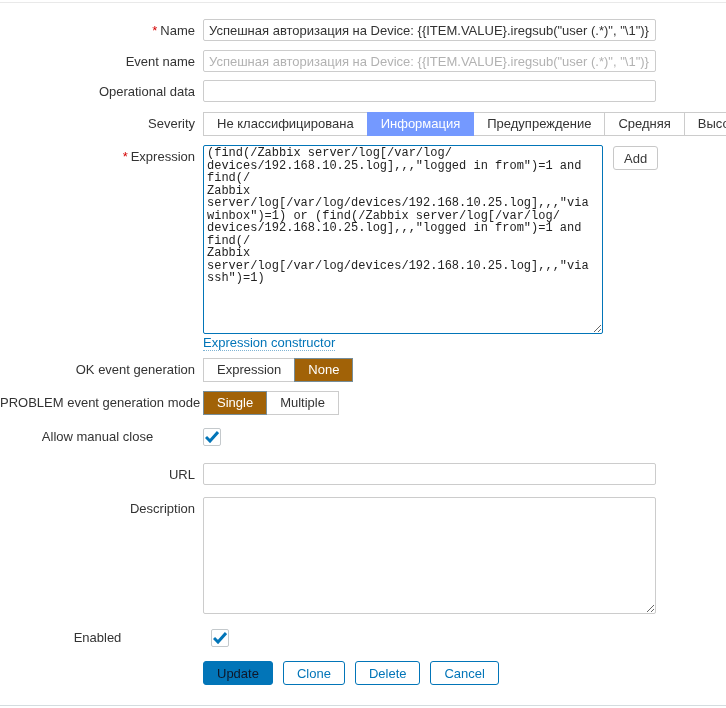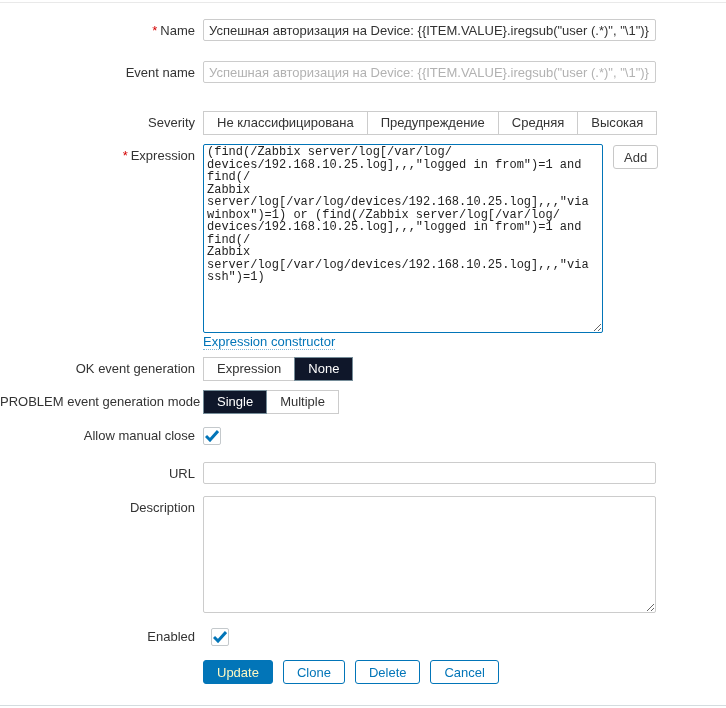--- a/index.html
+++ b/index.html
@@ -16,21 +16,21 @@
   .top-line { margin-top: 2px; border-top: 1px solid #e9e9e9; }
   .bottom-line { position: absolute; left: 0; right: 0; top: 705px; border-top: 1px solid #d4dcdf; }
 
   .form { margin-top: 16px; }
   .row { display: flex; align-items: flex-start; }
   .lbl {
     flex: 0 0 195px; width: 195px;
     text-align: right; white-space: nowrap;
     padding-top: 4px; color: #333;
   }
-  .lbl.chk-lbl { padding-top: 2px; }
+  .lbl.chk-lbl { padding-top: 2px; text-align: center; }
   .field { margin-left: 8px; }
   .req { color: #d40000; margin-right: 3px; }
 
   input[type="text"] {
     width: 453px; height: 22px;
     border: 1px solid #ccc; border-radius: 2px;
     padding: 0 5px; font-family: "Liberation Sans", sans-serif;
     font-size: 13px; color: #333; outline: none; background: #fff;
   }
   input[type="text"]::placeholder { color: #b2b2b2; opacity: 1; }
@@ -38,24 +38,24 @@
   .btn-group { display: flex; }
   .btn-group .tbtn {
     height: 24px; line-height: 22px;
     padding: 0 13px; background: #fff;
     border: 1px solid #ccc; margin-left: -1px;
     font-size: 13px; color: #333; white-space: nowrap;
     cursor: pointer; position: relative;
   }
   .btn-group .tbtn:first-child { margin-left: 0; }
   .btn-group .tbtn.sel-blue { background: #7499ff; border-color: #7499ff; color: #fff; z-index: 1; }
-  .btn-group .tbtn.sel-gray { background: #0f172a; border-color: #768d99; color: #fff; z-index: 1; }
-
-  .row-name { margin-bottom: 20px; border-radius: 6px; }
-  .row-event { margin-bottom: 28px; }
+  .btn-group .tbtn.sel-gray { background: #a16207; border-color: #768d99; color: #fff; z-index: 1; }
+
+  .row-name { margin-bottom: 9px; border-radius: 6px; }
+  .row-event { margin-bottom: 8px; }
   .row-opdata { margin-bottom: 10px; }
   .row-severity { margin-bottom: 9px; }
   .row-link { margin-bottom: 7px; }
   .row-ok { margin-bottom: 9px; border-radius: 11px; }
   .row-problem { margin-bottom: 12px; }
   .row-allow { margin-bottom: 14px; }
   .row-url { margin-bottom: 12px; }
   .row-desc { margin-bottom: 11px; }
   .row-enabled { margin-bottom: 11px; gap: 8px; }
 
@@ -93,21 +93,21 @@
     background: #fff; position: relative; cursor: pointer; margin-top: 1px;
   }
   .checkbox svg { position: absolute; left: 1px; top: 2px; }
 
   .footer-btns { display: flex; margin-left: 203px; }
   .btn {
     height: 24px; padding: 0 13px; border-radius: 3px;
     font-family: "Liberation Sans", sans-serif; font-size: 13px;
     cursor: pointer; margin-right: 10px;
   }
-  .btn.primary { background: #0275b8; border: 1px solid #0275b8; color: #fef9c3; }
+  .btn.primary { background: #0275b8; border: 1px solid #0275b8; color: #0f172a; }
   .btn.outline { background: #fff; border: 1px solid #0275b8; color: #0275b8; }
 </style>
 </head>
 <body>
 
 <div class="top-line"></div>
 
 <div class="form">
 
   <div class="row row-name">
@@ -117,26 +117,33 @@
     </div>
   </div>
 
   <div class="row row-event">
     <div class="lbl">Event name</div>
     <div class="field">
       <input type="text" placeholder="Успешная авторизация на Device: {{ITEM.VALUE}.iregsub(&quot;user (.*)&quot;, &quot;\1&quot;)}" style="">
     </div>
   </div>
 
+  <div class="row row-opdata">
+    <div class="lbl">Operational data</div>
+    <div class="field">
+      <input type="text" style="">
+    </div>
+  </div>
 
   <div class="row row-severity">
     <div class="lbl">Severity</div>
     <div class="field">
       <div class="btn-group">
         <div class="tbtn">Не классифицирована</div>
+        <div class="tbtn sel-blue">Информация</div>
         <div class="tbtn">Предупреждение</div>
         <div class="tbtn">Средняя</div>
         <div class="tbtn">Высокая</div>
       </div>
     </div>
   </div>
 
   <div class="row">
     <div class="lbl"><span class="req">*</span><span>Expression</span></div>
     <div class="field" style="display:flex;">

